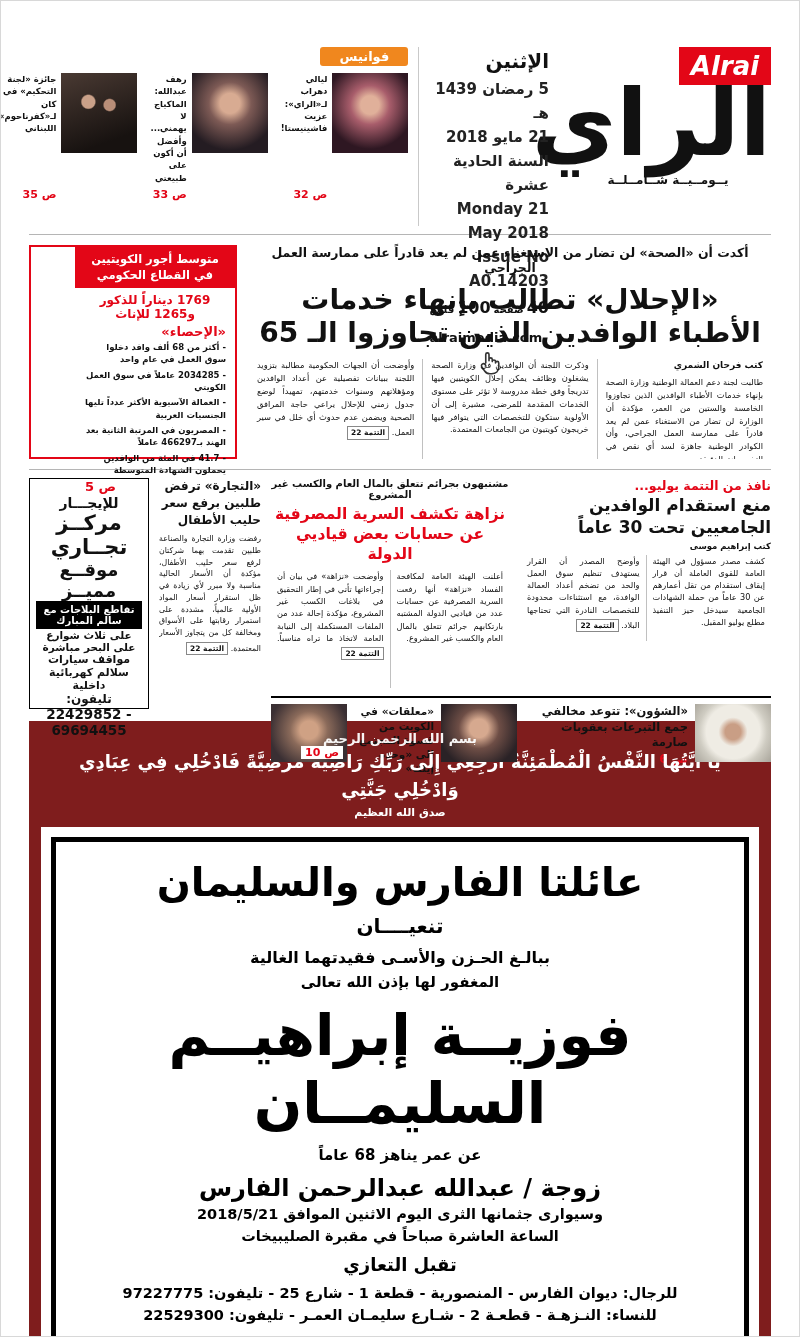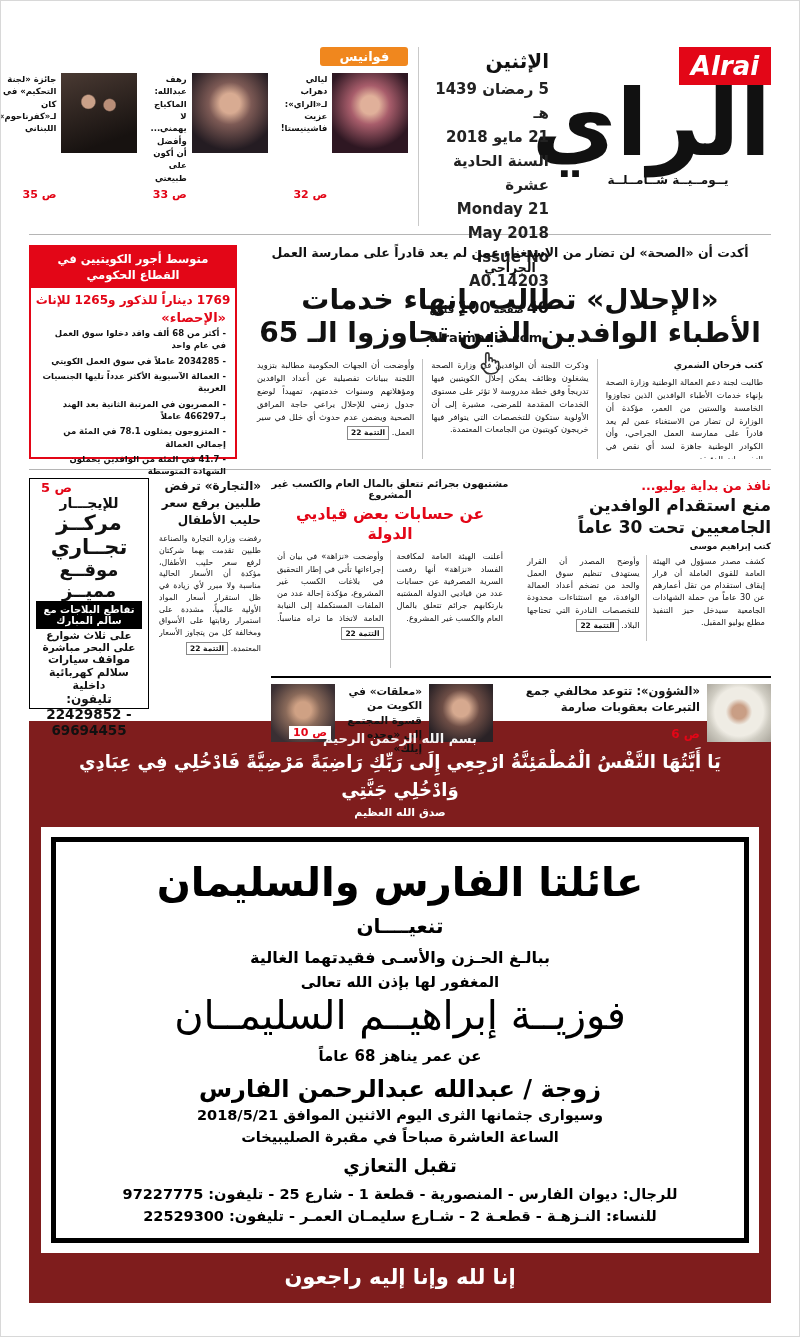--- a/index.html
+++ b/index.html
@@ -52,21 +52,21 @@
   .lead{display:flex;gap:12px;margin-top:10px;height:214px;}
   .lead-main{flex:1;display:flex;flex-direction:column;}
   .kicker{font-size:12.5px;font-weight:bold;text-align:center;}
   .headline{font-size:28px;font-weight:bold;text-align:center;line-height:1.18;margin:8px 0 10px;}
   .cols{display:flex;flex:1;overflow:hidden;}
   .col{flex:1;padding:0 8px;font-size:8.3px;line-height:1.55;text-align:justify;border-left:1px solid #c0c0c0;}
   .cols .col:last-child{border-left:none;}
   .byline{font-weight:bold;font-size:9px;margin-bottom:3px;}
   .cont-tag{display:inline-block;border:1px solid #888;font-size:7.5px;font-weight:bold;padding:0 3px;margin-top:3px;}
 
-  .salary{width:208px;border:2px solid #e30617;display:flex;flex-direction:column;}
+  .salary{width:208px;border:2px solid #e30617;display:flex;flex-direction:column;padding-left:44px;}
   .salary-header{background:#e30617;color:#fff;font-size:11.5px;font-weight:bold;text-align:center;padding:5px 6px;line-height:1.35;}
   .salary-sub{color:#e30617;font-size:12px;font-weight:bold;text-align:center;padding:5px 4px 2px;}
   .salary-title{color:#e30617;font-size:13px;font-weight:bold;padding:1px 9px 2px;}
   .salary-stats{padding:0 9px;font-size:8.5px;font-weight:bold;line-height:1.45;}
   .salary-stat{margin-bottom:3px;}
   .salary-page{color:#e30617;font-size:13px;font-weight:bold;text-align:left;padding:0 10px 5px;margin-top:auto;}
 
   
   .midband{display:flex;gap:10px;margin-top:10px;border-top:1px solid #b5b5b5;padding-top:8px;height:240px;}
   .mid-right{width:500px;display:flex;flex-direction:column;}
@@ -78,21 +78,21 @@
   .two-cols{display:flex;overflow:hidden;}
   .story-visa .two-cols{height:86px;}
   .story-nazaha .two-cols{height:118px;}
   .tc{flex:1;padding:0 6px;font-size:8.2px;line-height:1.5;text-align:justify;border-left:1px solid #c0c0c0;}
   .two-cols .tc:last-child{border-left:none;}
   .story-nazaha{flex:1;}
   .sn-kicker{font-size:10px;font-weight:bold;text-align:center;}
   .sn-headline{color:#e30617;font-size:15.5px;font-weight:bold;text-align:center;line-height:1.3;margin:4px 0 6px;}
 
   .photo-strip{border-top:2px solid #000;margin-top:8px;padding-top:6px;display:flex;gap:7px;height:66px;}
-  .ps-photo{width:64px;flex:none;position:relative;}
+  .ps-photo{width:76px;flex:none;position:relative;}
   .ps-text{display:flex;flex-direction:column;font-size:11.5px;font-weight:bold;line-height:1.35;text-align:right;}
   .ps-text.shuoon{flex:1;}
   .ps-text.maallaqat{width:80px;font-size:10.5px;}
   .ps-page{color:#e30617;font-size:12px;font-weight:bold;margin-top:auto;}
   .ps-badge{position:absolute;bottom:3px;right:4px;background:#fff;color:#e30617;font-size:11px;font-weight:bold;padding:0 4px;}
 
   .story-trade{width:102px;}
   .st-headline{font-size:12px;font-weight:bold;line-height:1.4;margin-bottom:5px;}
   .st-body{font-size:7.8px;line-height:1.5;text-align:justify;height:170px;overflow:hidden;}
 
@@ -110,21 +110,21 @@
   .obituary{margin-top:12px;background:#7f1d1d;color:#fff;padding:10px 10px 0;}
   .ob-bismillah{text-align:center;font-size:13px;font-weight:bold;opacity:.95;}
   .ob-verse{text-align:center;font-size:18px;font-weight:bold;line-height:1.55;padding:2px 26px;}
   .ob-sadaqa{text-align:center;font-size:11px;font-weight:bold;}
   .ob-white{background:#fff;color:#000;margin:8px 2px 0;padding:10px;}
   .ob-frame{border:5px solid #000;padding:16px 12px 14px;text-align:center;}
   .ob-families{font-size:40px;font-weight:bold;line-height:1.2;}
   .ob-verb{font-size:20px;font-weight:bold;margin-top:8px;letter-spacing:2px;}
   .ob-line1{font-size:16px;font-weight:bold;margin-top:10px;}
   .ob-line2{font-size:15px;font-weight:bold;margin-top:6px;}
-  .ob-name{font-size:40px;font-weight:normal;line-height:1.2;}
+  .ob-name{font-size:57px;font-weight:bold;margin-top:10px;line-height:1.2;}
   .ob-age{font-size:15px;font-weight:bold;margin-top:8px;}
   .ob-relation{font-size:24px;font-weight:bold;margin-top:10px;}
   .ob-burial1{font-size:14.5px;font-weight:bold;margin-top:4px;}
   .ob-burial2{font-size:14.5px;font-weight:bold;margin-top:6px;}
   .ob-cond{font-size:18px;font-weight:bold;margin-top:10px;}
   .ob-men{font-size:14.5px;font-weight:bold;margin-top:10px;}
   .ob-women{font-size:14.5px;font-weight:bold;margin-top:6px;}
   .ob-footer{text-align:center;font-size:21px;font-weight:bold;padding:12px 0 14px;}
 </style>
 </head>
@@ -218,50 +218,50 @@
 
     <aside class="salary">
       <div class="salary-header">متوسط أجور الكويتيين في القطاع الحكومي</div>
       <div class="salary-sub">1769 ديناراً للذكور و1265 للإناث</div>
       <div class="salary-title">«الإحصاء»</div>
       <div class="salary-stats">
         <div class="salary-stat">- أكثر من 68 ألف وافد دخلوا سوق العمل في عام واحد</div>
         <div class="salary-stat">- 2034285 عاملاً في سوق العمل الكويتي</div>
         <div class="salary-stat">- العمالة الآسيوية الأكثر عدداً تليها الجنسيات العربية</div>
         <div class="salary-stat">- المصريون في المرتبة الثانية بعد الهند بـ466297 عاملاً</div>
-        <div class="salary-stat">- المتزوجون يمثلون 78.1 في المئة من إجمالي العمالة</div>
         <div class="salary-stat">- 41.7 في المئة من الوافدين يحملون الشهادة المتوسطة</div>
       </div>
       <div class="salary-page">ص 5</div>
     </aside>
   </section>
 
   <section class="midband">
 
     <div class="mid-right">
       <div class="mid-stories">
 
         <article class="story-visa">
-          <div class="sv-kicker">نافذ من بداية يوليو...</div>
+          <div class="sv-kicker">نافذ من التتمة يوليو...</div>
           <div class="sv-headline">منع استقدام الوافدين الجامعيين تحت 30 عاماً</div>
           <div class="sv-byline">كتب إبراهيم موسى</div>
           <div class="two-cols">
             <div class="tc">
               <span>كشف مصدر مسؤول في الهيئة العامة للقوى العاملة أن قرار إيقاف استقدام من تقل أعمارهم عن 30 عاماً من حملة الشهادات الجامعية سيدخل حيز التنفيذ مطلع يوليو المقبل.</span>
             </div>
             <div class="tc">
               <span>وأوضح المصدر أن القرار يستهدف تنظيم سوق العمل والحد من تضخم أعداد العمالة الوافدة، مع استثناءات محدودة للتخصصات النادرة التي تحتاجها البلاد.</span>
               <span class="cont-tag">التتمة 22</span>
             </div>
           </div>
         </article>
 
         <article class="story-nazaha">
           <div class="sn-kicker">مشتبهون بجرائم تتعلق بالمال العام والكسب غير المشروع</div>
           <div class="sn-headline">
+            <div>نزاهة تكشف السرية المصرفية</div>
             <div>عن حسابات بعض قياديي الدولة</div>
           </div>
           <div class="two-cols">
             <div class="tc">
               <span>أعلنت الهيئة العامة لمكافحة الفساد «نزاهة» أنها رفعت السرية المصرفية عن حسابات عدد من قياديي الدولة المشتبه بارتكابهم جرائم تتعلق بالمال العام والكسب غير المشروع.</span>
             </div>
             <div class="tc">
               <span>وأوضحت «نزاهة» في بيان أن إجراءاتها تأتي في إطار التحقيق في بلاغات الكسب غير المشروع، مؤكدة إحالة عدد من الملفات المستكملة إلى النيابة العامة لاتخاذ ما تراه مناسباً.</span>
               <span class="cont-tag">التتمة 22</span>
             </div>

